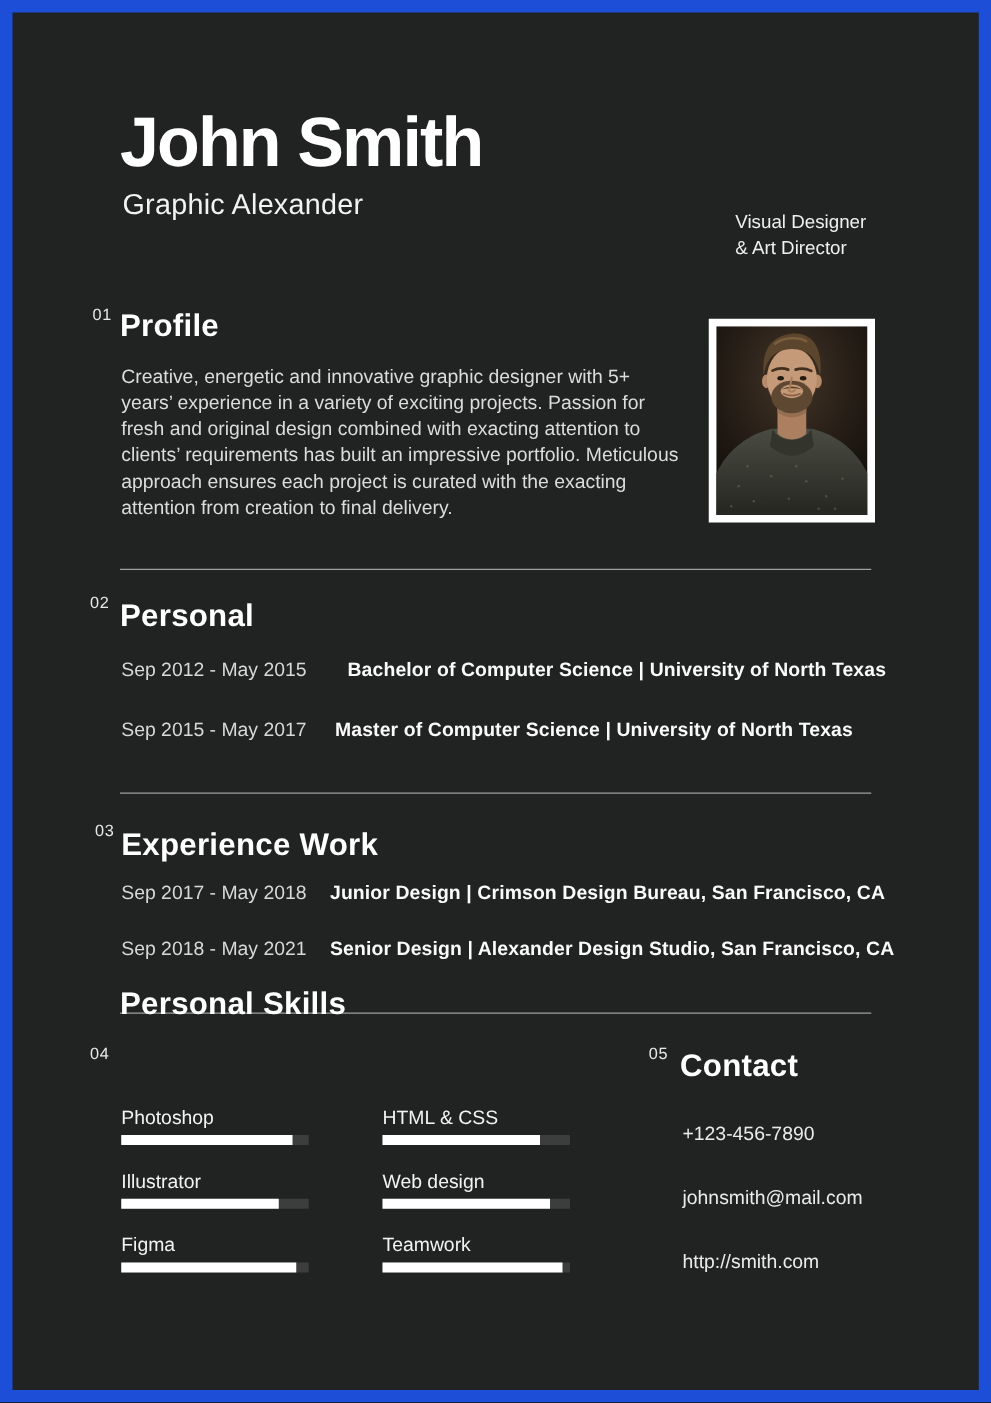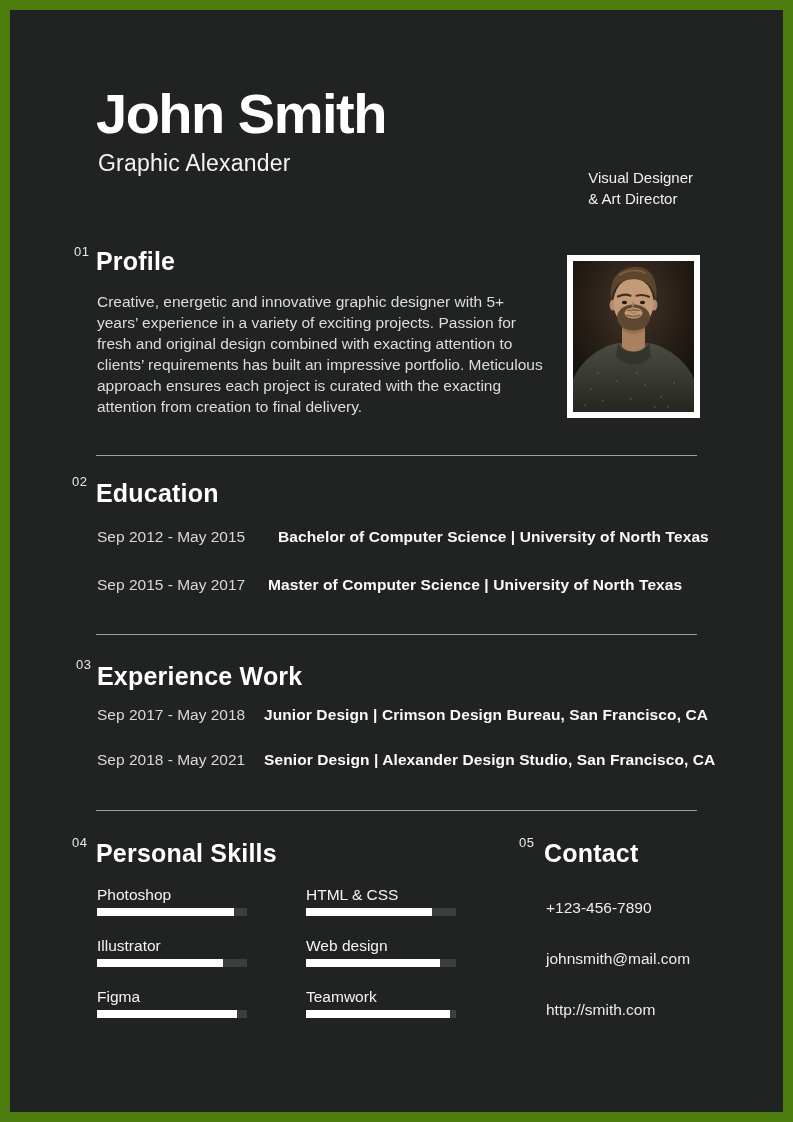--- a/index.html
+++ b/index.html
@@ -1,18 +1,18 @@
 <!DOCTYPE html>
 <html><head>
 <meta charset="utf-8">
 <style>
   * { margin:0; padding:0; box-sizing:border-box; }
   html,body { background:#0b0b0b; }
   body { font-family:"Liberation Sans","DejaVu Sans",sans-serif; }
-  .page { position:relative; width:793px; height:1122px; background:#4d7c0f; overflow:hidden; margin:0 auto; }
+  .page { position:relative; width:793px; height:1122px; background:#1d4ed8; overflow:hidden; margin:0 auto; }
   .card { position:absolute; left:10px; top:10px; right:10px; bottom:10px; background:#212222; }
   .abs { position:absolute; }
 
   .person-name { left:96px; top:83px; font-size:56px; font-weight:800; letter-spacing:-1.5px; color:#ffffff; line-height:1.1; }
   .person-role { left:98px; top:150px; font-size:23px; font-weight:400; color:#f2f2f2; letter-spacing:0.2px; }
   .tagline { right:100px; top:167px; font-size:15px; font-weight:500; color:#f0f0f0; line-height:21px; }
 
   .sec-num { font-size:13px; font-weight:400; color:#e8e8e8; letter-spacing:0.5px; }
   .sec-title { font-size:25px; font-weight:800; color:#ffffff; letter-spacing:0.2px; }
 
@@ -108,21 +108,21 @@
       <ellipse cx="51.5" cy="41.5" rx="2.6" ry="1.8" fill="#22190f"></ellipse>
       <ellipse cx="69.5" cy="41.5" rx="2.6" ry="1.8" fill="#22190f"></ellipse>
 
       <path d="M60.5,41 q-1.5,8 -2.6,10.2 q2.6,2.4 5.2,0" stroke="#a87c5a" stroke-width="1.4" fill="none" stroke-linecap="round"></path>
     </svg>
   </div>
 
   <div class="abs divider" style="top:455px;"></div>
 
   <span class="abs sec-num" style="left:72px; top:474px;">02</span>
-  <h2 class="abs sec-title" style="left:96px; top:479px;">Education</h2>
+  <h2 class="abs sec-title" style="left:96px; top:479px;">Personal</h2>
   <div class="abs row" style="top:528px;gap:10px;">
     <span class="row-date">Sep 2012 - May 2015</span>
     <span class="row-detail">Bachelor of Computer Science | University of North Texas</span>
   </div>
   <div class="abs row" style="top:576px;">
     <span class="row-date">Sep 2015 - May 2017</span>
     <span class="row-detail">Master of Computer Science | University of North Texas</span>
   </div>
 
   <div class="abs divider" style="top:634px;"></div>
@@ -134,21 +134,21 @@
     <span class="row-detail">Junior Design | Crimson Design Bureau, San Francisco, CA</span>
   </div>
   <div class="abs row exp" style="top:751px;align-items:flex-end;">
     <span class="row-date">Sep 2018 - May 2021</span>
     <span class="row-detail">Senior Design | Alexander Design Studio, San Francisco, CA</span>
   </div>
 
   <div class="abs divider" style="top:810px;"></div>
 
   <span class="abs sec-num" style="left:72px; top:835px;">04</span>
-  <h2 class="abs sec-title" style="left:96px; top:839px;">Personal Skills</h2>
+  <h2 class="abs sec-title" style="left:96px; top:789px;">Personal Skills</h2>
 
   <div class="abs skill-col" style="left:306px; top:886px;">
     <div class="skill-item">
       <div class="skill-label">HTML &amp; CSS</div>
       <div class="skill-track">
         <div class="skill-fill" style="width: 84%;"></div>
       </div>
     </div>
     <div class="skill-item">
       <div class="skill-label">Web design</div>

